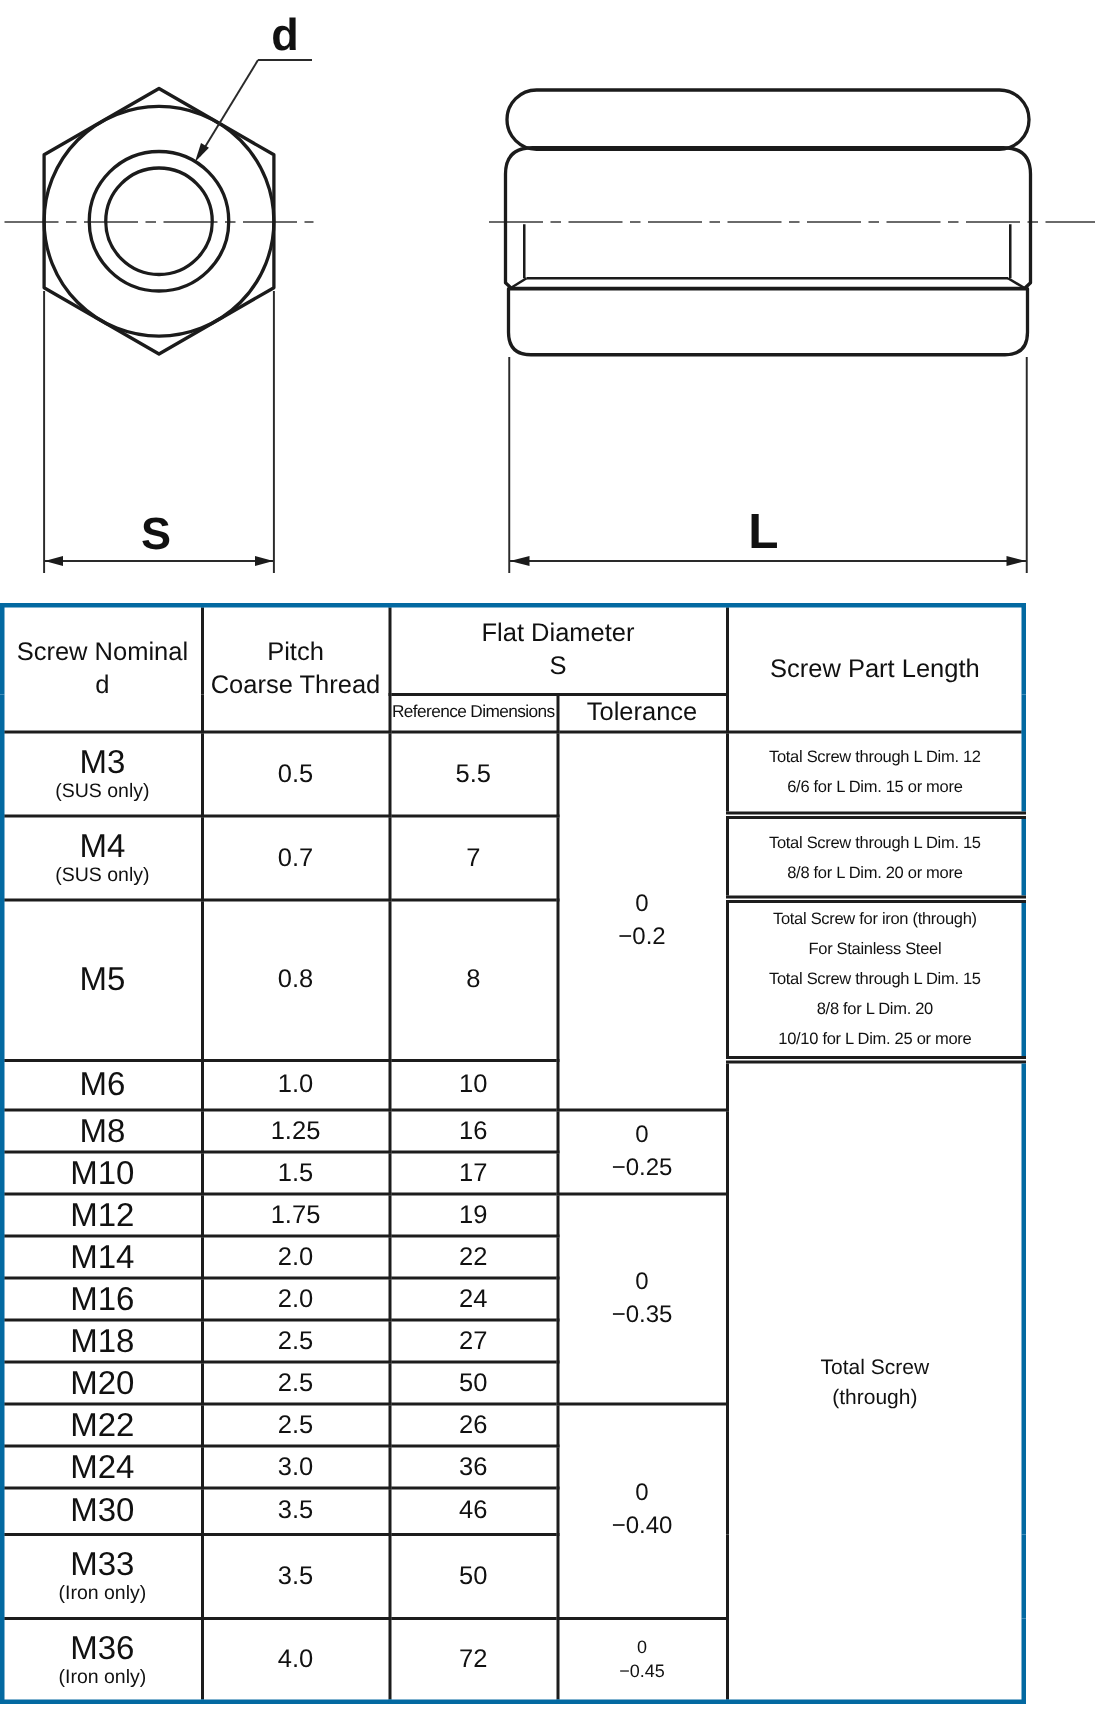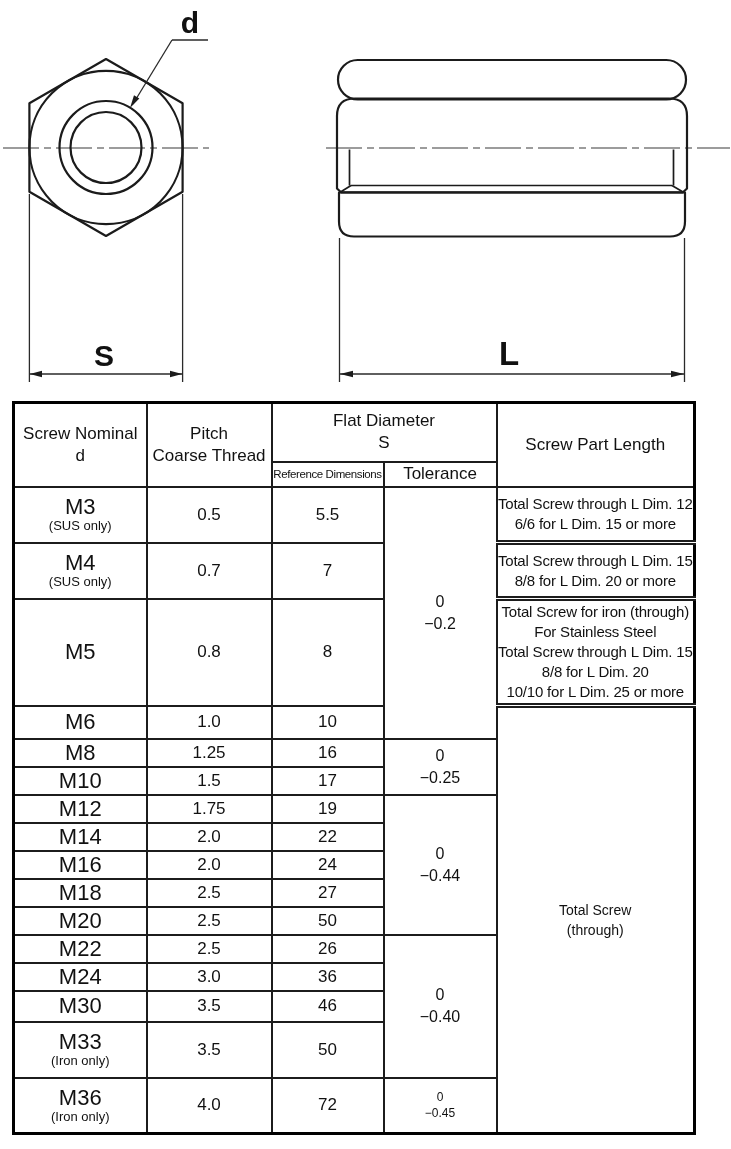--- a/index.html
+++ b/index.html
@@ -6,30 +6,30 @@
   body{width:731px;height:1149px;font-family:"Liberation Sans",sans-serif;color:#111;overflow:hidden;}
   .page{width:731px;height:1149px;background:#fff;}
   
   svg text{fill:#111;font-family:"Liberation Sans",sans-serif;font-weight:bold;}
   .obj{stroke:#1b1b1b;stroke-width:2.2;fill:none;stroke-linejoin:round;}
   .obj2{stroke:#1b1b1b;stroke-width:1.7;fill:none;}
   .thin{stroke:#2a2a2a;stroke-width:1.3;fill:none;}
   .center{stroke:#3a3a3a;stroke-width:1.1;fill:none;stroke-dasharray:36 5 7 5;}
   .arr{fill:#1b1b1b;stroke:none;}
   
-  table.spec{border-collapse:collapse;table-layout:fixed;margin-left:12px;margin-top:1px;width:681px;border:3px solid #000000;}
+  table.spec{border-collapse:collapse;table-layout:fixed;margin-left:0;margin-top:1px;width:681px;border:3px solid #0369a1;}
   table.spec td{border:2px solid #1c1c1c;text-align:center;vertical-align:middle;padding:0;overflow:hidden;}
   .hdr{font-size:17px;line-height:22px;}
   .subhdr{font-size:11.5px;letter-spacing:-0.4px;line-height:14px;}
   .name{font-size:22px;line-height:22px;}
   .note{font-size:13px;line-height:15px;}
   .num{font-size:17px;}
   .tol{font-size:16px;line-height:22px;}
   .tol-sm{font-size:12px;line-height:16px;}
-  .len{font-size:15px;line-height:20px;letter-spacing:-0.2px;}
+  .len{font-size:11px;line-height:20px;letter-spacing:-0.2px;}
   .total{font-size:14px;line-height:20px;}
   .dbl-top{border-top:5px double #1c1c1c !important;}
   tr.h1{height:59px;} tr.h2{height:25px;}
   tr.rbig{height:56px;} tr.rm5{height:107px;}
   tr.rm6{height:33px;} tr.rstd{height:28px;} tr.rm30{height:31px;}
 </style>
 </head>
 <body>
 
 <div class="page">
@@ -177,21 +177,21 @@
       </tr>
 
       <tr class="rstd">
         <td>
             <div class="name">M12</div>
           </td>
         <td class="num">1.75</td>
         <td class="num">19</td>
         <td rowspan="5" class="tol">
           <div>0</div>
-            <div>−0.44</div>
+            <div>−0.35</div>
         </td>
       </tr>
 
       <tr class="rstd">
         <td>
             <div class="name">M14</div>
           </td>
         <td class="num">2.0</td>
         <td class="num">22</td>
       </tr>

